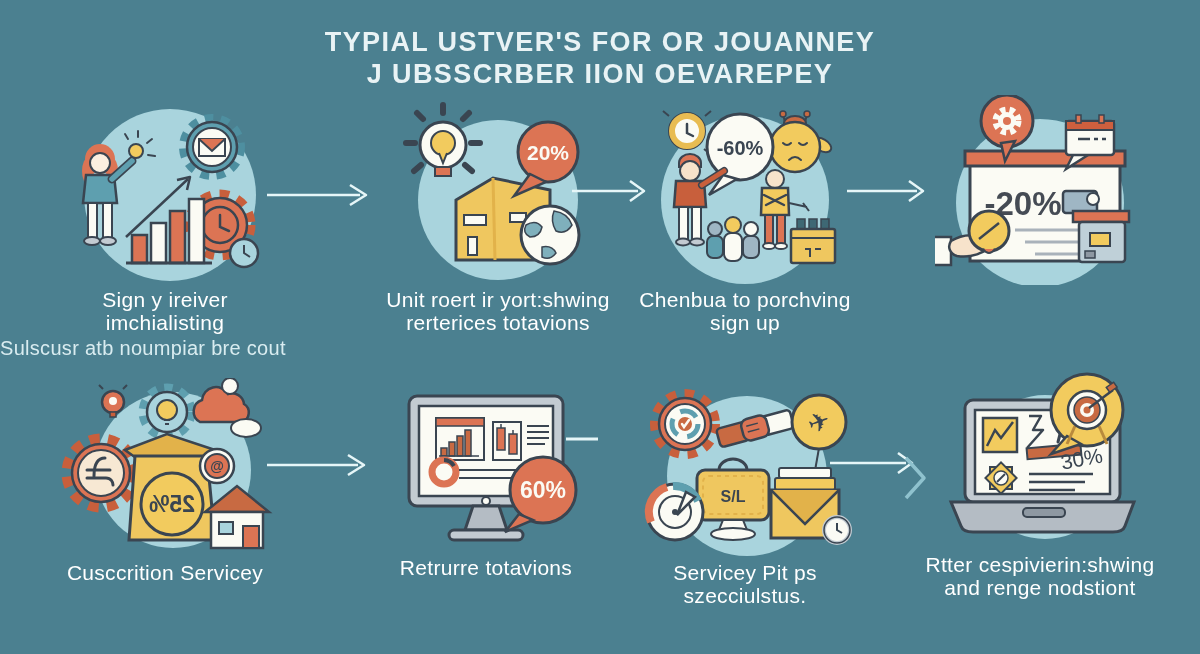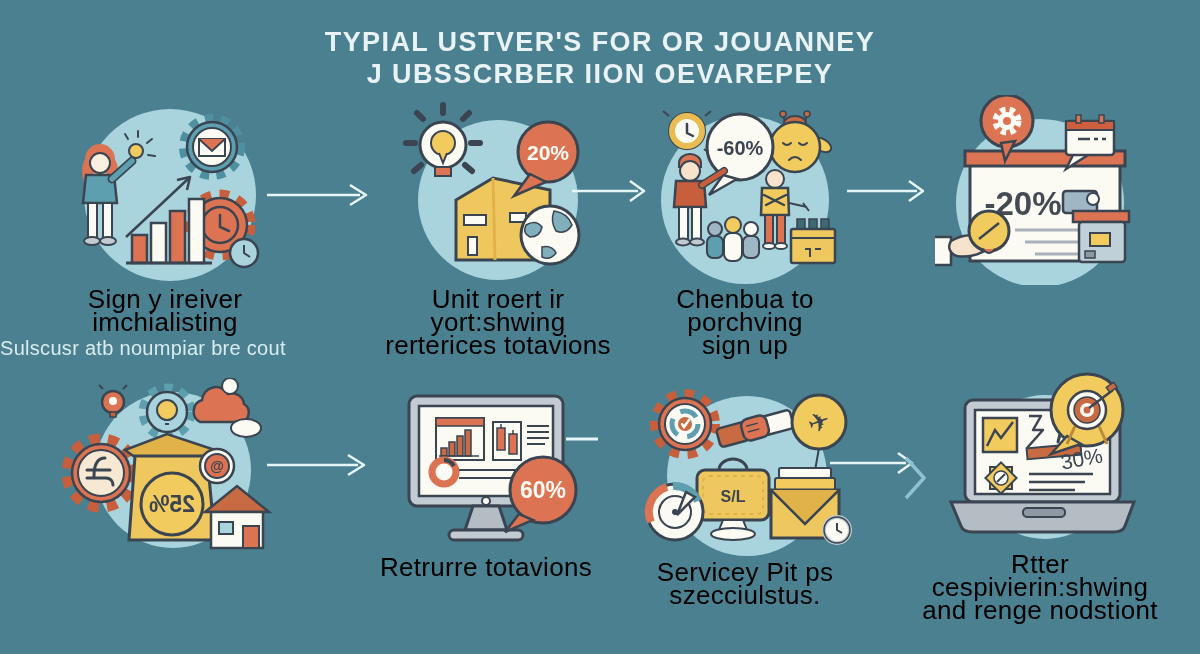--- a/index.html
+++ b/index.html
@@ -8,21 +8,21 @@
     background:#4B8090;
     font-family:"Liberation Sans",sans-serif;
   }
   .stage{position:absolute;inset:0}
   .title{
     position:absolute;top:14px;left:0;width:100%;text-align:center;
     color:#E9F3F5;font-weight:bold;font-size:27px;letter-spacing:1.4px;line-height:32px;margin-top:12px;
   }
   .cell{position:absolute;text-align:center}
   .cell svg{display:block;margin:0 auto}
-  .caption{margin-top:3px;color:#000000;font-size:26px;line-height:23px;letter-spacing:.3px}
+  .caption{margin-top:3px;color:#ffffff;font-size:21px;line-height:23px;letter-spacing:.3px}
   .caption span{display:block}
   .caption span:empty{display:none}
   .midnote{
     position:absolute;top:337px;left:0;width:100%;text-align:left;
     color:#D9ECF0;font-size:20px;letter-spacing:.3px;
   }
   .arrow{position:absolute}
   svg text{font-family:"Liberation Sans",sans-serif}
 </style>
 </head>
@@ -274,20 +274,24 @@
         <circle r="12" fill="#DC7454" stroke="#3A4551" stroke-width="2"></circle>
         <text x="0" y="5" text-anchor="middle" font-size="14" font-weight="bold" fill="#3A4551">@</text>
       </g>
       <g transform="translate(182,140)">
         <polygon points="-32,-6 0,-32 32,-6" fill="#C86A42" stroke="#3A4551" stroke-width="2.5"></polygon>
         <rect x="-26" y="-6" width="52" height="36" fill="#FBFBF4" stroke="#3A4551" stroke-width="2.5"></rect>
         <rect x="6" y="8" width="16" height="22" fill="#DC7454" stroke="#3A4551" stroke-width="2"></rect>
         <rect x="-18" y="4" width="14" height="12" fill="#A9D4DD" stroke="#3A4551" stroke-width="2"></rect>
       </g>
     </svg>
+    <div class="caption">
+      <span>Cusccrition Servicey</span>
+
+    </div>
   </div>
 
   <div class="cell" style="left:356px;top:378px;width:260px">
     <svg viewBox="0 0 210 175" width="210" height="175">
       <g>
         <rect x="28" y="18" width="154" height="110" rx="8" fill="#C3CBD2" stroke="#3A4551" stroke-width="3"></rect>
         <rect x="38" y="28" width="134" height="90" fill="#FBFBF4" stroke="#3A4551" stroke-width="2.5"></rect>
         <circle cx="105" cy="123" r="4" fill="#FBFBF4" stroke="#3A4551" stroke-width="2"></circle>
         <polygon points="92,128 118,128 126,152 84,152" fill="#B4BCC4" stroke="#3A4551" stroke-width="3"></polygon>
         <rect x="68" y="152" width="74" height="10" rx="5" fill="#C3CBD2" stroke="#3A4551" stroke-width="3"></rect>

